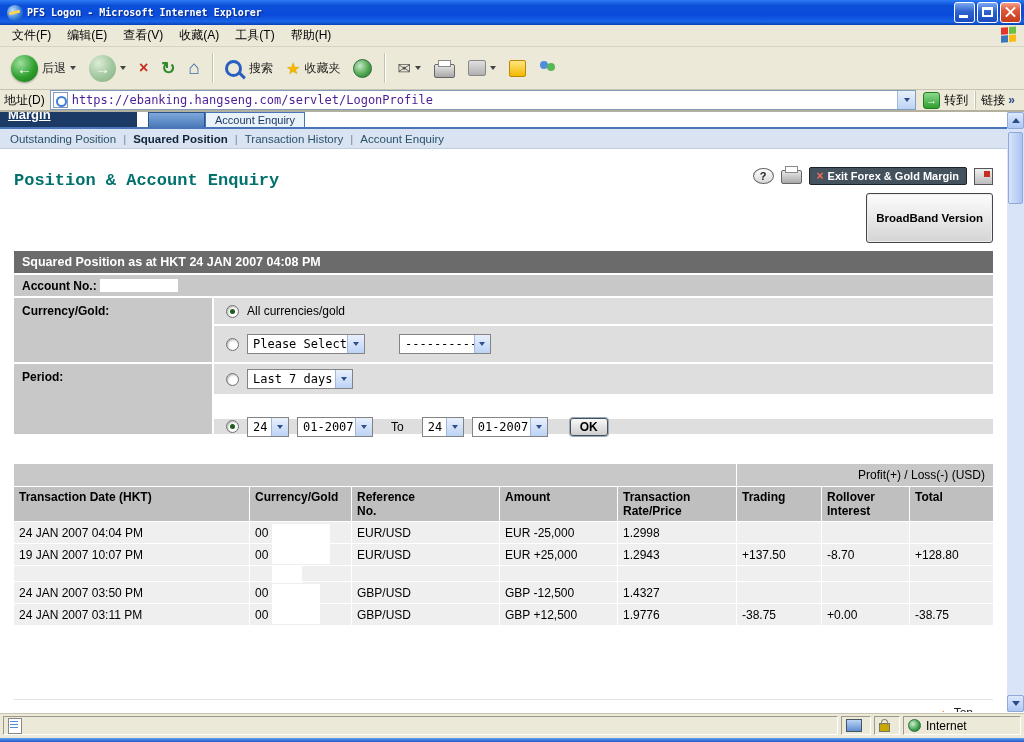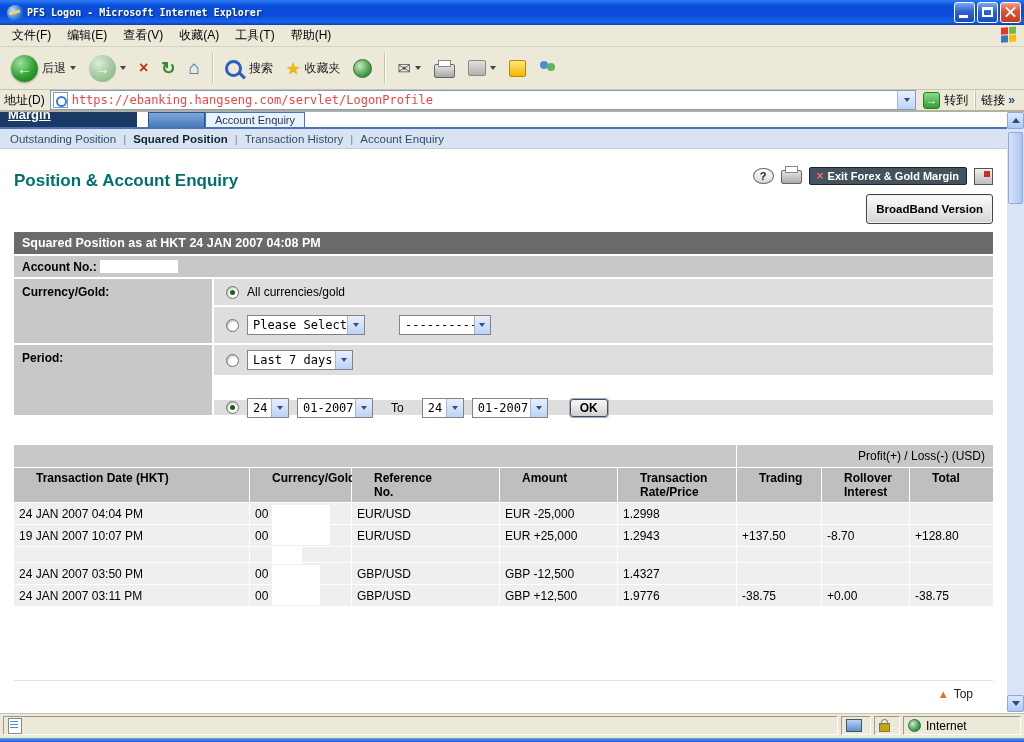--- a/index.html
+++ b/index.html
@@ -50,21 +50,21 @@
   .ybox{width:15px;height:15px;background:linear-gradient(#FFE680,#F4B800);border:1px solid #B88A00;border-radius:2px;}
   .people{width:18px;height:14px;position:relative;}
   .people::before{content:"";position:absolute;left:1px;top:0;width:8px;height:8px;border-radius:50%;background:#4E8ED8;}
   .people::after{content:"";position:absolute;left:8px;top:2px;width:8px;height:8px;border-radius:50%;background:#58B858;}
 
   
   .addressbar{height:22px;background:#ECE9D8;display:flex;align-items:center;padding:0 4px;gap:5px;border-bottom:2px solid #B4B0A0;box-sizing:border-box;font-size:12px;flex:0 0 auto;}
   .addr-input{flex:1;height:20px;background:#fff;border:1px solid #7F9DB9;display:flex;align-items:center;padding-left:2px;box-sizing:border-box;}
   .page-ic{width:13px;height:14px;background:#fff;border:1px solid #8899BB;position:relative;margin-right:4px;flex:0 0 auto;}
   .page-ic::after{content:"";position:absolute;left:2px;top:3px;width:7px;height:7px;border-radius:50%;border:2px solid #3E7ED8;}
-  .addr-text{font-family:"DejaVu Sans Mono",monospace;font-size:12px;flex:1;white-space:nowrap;overflow:hidden;color:#ef4444;}
+  .addr-text{font-family:"DejaVu Sans Mono",monospace;font-size:12px;flex:1;white-space:nowrap;overflow:hidden;color:#4c1d95;}
   .addr-drop{width:17px;height:18px;background:linear-gradient(#E9F0FC,#BCD3F5);border-left:1px solid #A0B8DC;display:flex;align-items:center;justify-content:center;flex:0 0 auto;}
   .addr-drop .tri-down{border-top-color:#2C4C88;}
   .go-btn{display:flex;align-items:center;gap:4px;padding:0 2px;}
   .go-ic{width:17px;height:17px;border-radius:3px;background:linear-gradient(#8FD98F,#2E9E2E);border:1px solid #1E7E1E;display:flex;align-items:center;justify-content:center;color:#fff;font-weight:bold;font-size:11px;box-sizing:border-box;}
   .links-btn{display:flex;align-items:center;gap:3px;padding:0 5px;border-left:1px solid #C4C0B0;box-shadow:-1px 0 0 #fff;height:18px;}
   .chev{color:#2C4C88;font-weight:bold;}
 
   
   .content-row{flex:1;display:flex;min-height:0;}
   .main{width:1007px;position:relative;background:#fff;overflow:hidden;}
@@ -75,29 +75,29 @@
   .tab-blue{position:absolute;left:148px;top:0;width:57px;height:15px;background:linear-gradient(180deg,#7FA8DC,#4A7AB8);border:1px solid #2C5288;border-bottom:none;box-sizing:border-box;}
   .tab-active{position:absolute;left:205px;top:0;width:100px;height:15px;background:#EAF2FA;border:1px solid #4A74B8;border-bottom:none;box-sizing:border-box;font-size:11px;color:#1C3A66;display:flex;align-items:flex-end;justify-content:center;padding-bottom:1px;white-space:nowrap;overflow:hidden;}
 
   .breadcrumb{height:19px;background:#D9E3F1;display:flex;align-items:center;padding:0 10px;font-size:11.5px;gap:7px;border-bottom:1px solid #C2CEE0;}
   .bc-link{color:#27526B;white-space:nowrap;}
   .bc-link.active{font-weight:bold;color:#10253C;}
   .bc-sep{color:#7A8AA0;}
 
   .pad{padding:10px 14px 0 14px;}
   .head-row{display:flex;align-items:flex-start;justify-content:space-between;}
-  .page-title{color:#00716C;font-size:17px;font-weight:bold;margin-top:12px;}
+  .page-title{color:#00716C;font-size:17px;font-weight:bold;margin-top:12px;font-family:Liberation Mono, monospace;}
   .head-icons{display:flex;align-items:center;gap:7px;margin-top:8px;}
   .help-ic{width:21px;height:16px;border:1px solid #666;border-radius:50%;display:flex;align-items:center;justify-content:center;font-size:11px;font-weight:bold;color:#222;background:linear-gradient(#FFF,#D8D8D8);box-sizing:border-box;}
   .exit-btn{background:#44525E;border:1px solid #1A242C;color:#fff;font-size:11px;font-weight:bold;height:18px;display:flex;align-items:center;gap:4px;padding:0 7px;border-radius:2px;box-sizing:border-box;}
   .exit-x{color:#FF6A5A;font-weight:bold;font-size:12px;}
   .gridic{width:19px;height:17px;background:linear-gradient(#EFEFEF,#BDBDBD);border:1px solid #555;position:relative;box-sizing:border-box;}
   .gridic::after{content:"";position:absolute;right:2px;top:2px;width:6px;height:6px;background:#C62F1F;}
   .bb-row{display:flex;justify-content:flex-end;margin-top:3px;}
-  .bb-btn{background:linear-gradient(#FDFDFD,#D4D4D4);border:1px solid #454545;border-radius:3px;font-size:11.5px;font-weight:bold;padding:8px 9px;box-shadow:inset 0 0 0 1px #EDEDED;}
+  .bb-btn{background:linear-gradient(#FDFDFD,#D4D4D4);border:1px solid #454545;border-radius:3px;font-size:11.5px;font-weight:bold;padding:18px 9px;box-shadow:inset 0 0 0 1px #EDEDED;}
 
   .sec-head{margin-top:8px;background:#6B6B6B;color:#fff;font-weight:bold;font-size:12.5px;height:22px;display:flex;align-items:center;padding:0 8px;}
   .acct-row{margin-top:2px;background:#C8C8C8;height:21px;display:flex;align-items:center;padding:0 8px;font-weight:bold;font-size:12px;gap:3px;}
   .redact{background:#fff;width:78px;height:13px;display:inline-block;}
 
   .form{margin-top:2px;display:grid;grid-template-columns:198px 1fr;grid-template-rows:26px 36px 30px 38px;gap:2px;background:#fff;}
   .flabel{background:#C8C8C8;font-weight:bold;font-size:12px;padding:6px 8px;box-sizing:border-box;}
   .fl1{grid-column:1;grid-row:1/3;}
   .fl2{grid-column:1;grid-row:3/5;}
   .fcell{background:#DEDEDE;display:flex;align-items:center;gap:8px;padding:2px 12px;font-size:12px;box-sizing:border-box;}
@@ -109,21 +109,21 @@
   .sel .tri-down{border-top-color:#30508C;}
   .w118{width:118px;} .w92{width:92px;} .w106{width:106px;} .w42{width:42px;} .w76{width:76px;}
   .to-label{margin:0 10px;font-size:12px;}
   .ok-btn{margin-left:14px;background:linear-gradient(#F8F8F8,#CFCFCF);border:1px solid #44505C;border-radius:3px;font-weight:bold;font-size:12px;padding:1px 9px;box-shadow:0 0 0 1px #9AAABB;}
 
   .tablewrap{margin-top:30px;position:relative;}
   .plbar{display:grid;grid-template-columns:722px 1fr;gap:1px;background:#fff;}
   .plbar .cl{background:#C8C8C8;height:22px;}
   .plbar .cr{background:#C8C8C8;height:22px;display:flex;align-items:center;justify-content:flex-end;padding-right:8px;font-weight:normal;font-size:12px;box-sizing:border-box;}
   .tgrid{display:grid;grid-template-columns:235px 101px 147px 117px 118px 84px 87px auto;gap:1px;background:#fff;margin-top:1px;}
-  .thead .tcell{background:#BFBFBF;font-weight:bold;font-size:12px;padding:3px 22px;white-space:pre-line;min-height:34px;box-sizing:border-box;}
+  .thead .tcell{background:#BFBFBF;font-weight:bold;font-size:12px;padding:3px 5px;white-space:pre-line;min-height:34px;box-sizing:border-box;}
   .trow .tcell{background:#EFEFEF;font-size:12px;padding:4px 5px;height:21px;box-sizing:border-box;white-space:nowrap;overflow:hidden;}
   .trow.empty .tcell{height:15px;padding:0 5px;}
   .redact-blk{position:absolute;background:#fff;}
   .rb1{left:258px;top:60px;width:58px;height:40px;}
   .rb2{left:258px;top:102px;width:30px;height:17px;}
   .rb3{left:258px;top:120px;width:48px;height:40px;}
 
   .footer{display:flex;justify-content:flex-end;align-items:center;gap:5px;margin-top:74px;padding:6px 20px 10px 0;border-top:1px solid #E2E2E2;}
   .top-tri{color:#E2711D;font-size:11px;}
   .top-label{font-size:12px;color:#222;}

